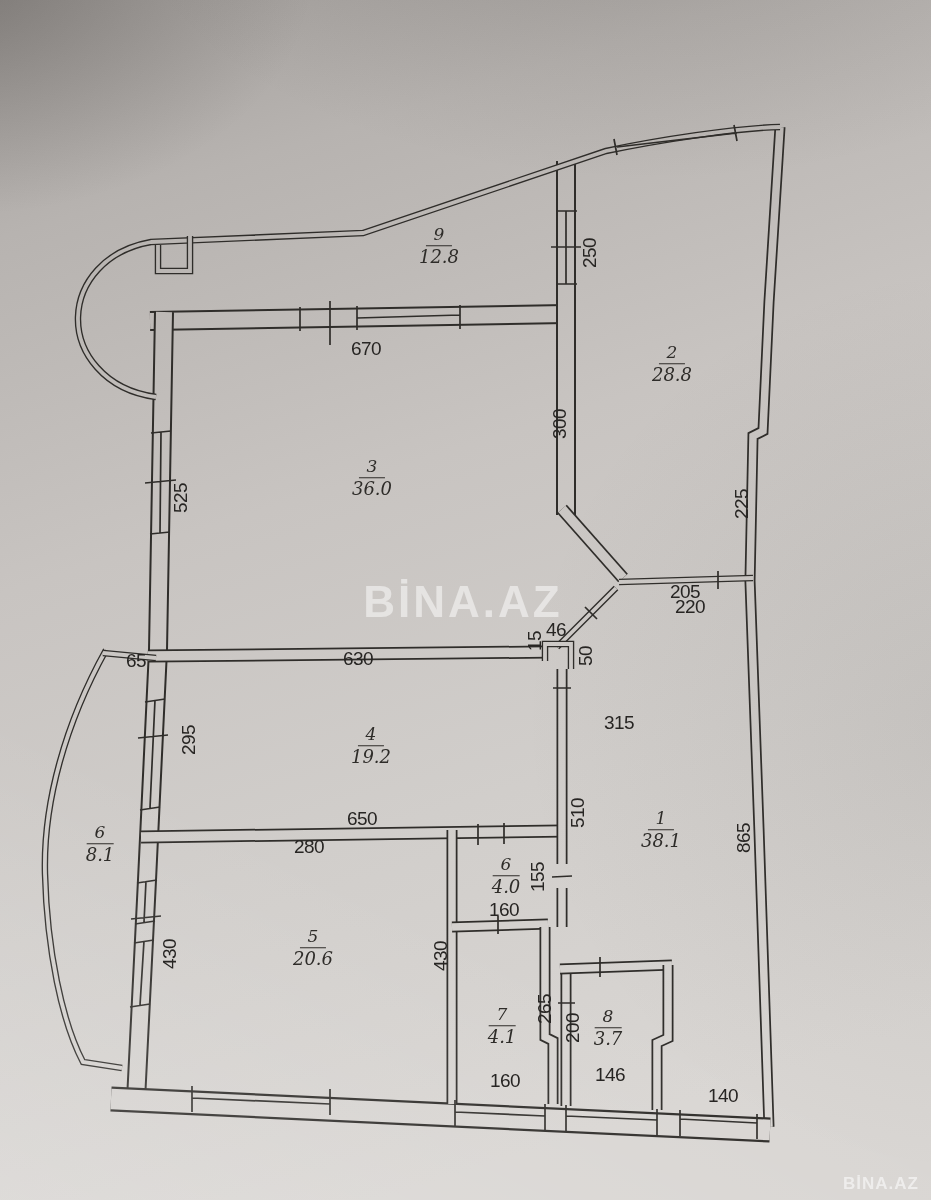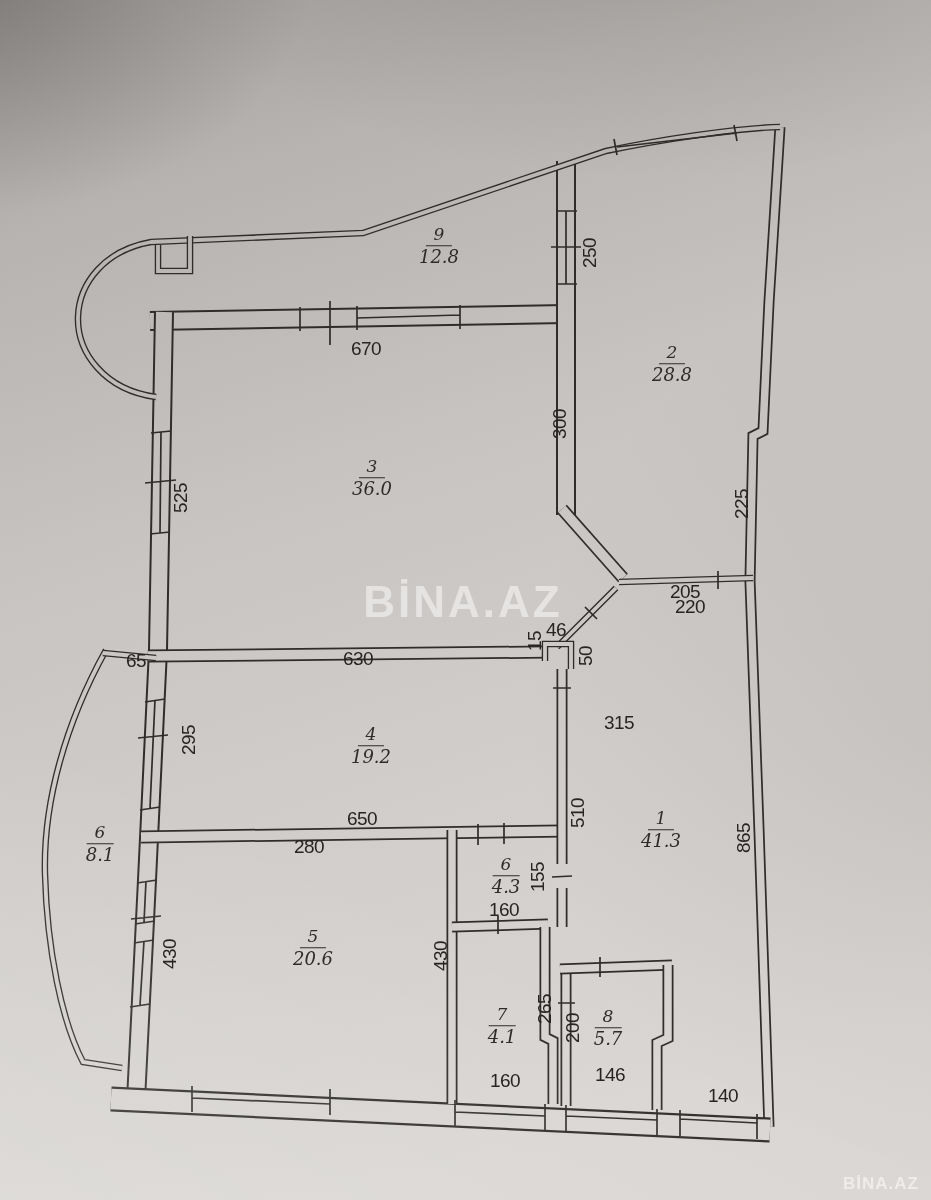--- a/index.html
+++ b/index.html
@@ -144,33 +144,33 @@
   <div class="room-label" style="left:100px;top:844px">
     <span class="num">6</span>
     <span class="area">8.1</span>
   </div>
   <div class="room-label" style="left:313px;top:948px">
     <span class="num">5</span>
     <span class="area">20.6</span>
   </div>
   <div class="room-label" style="left:506px;top:876px">
     <span class="num">6</span>
-    <span class="area">4.3</span>
+    <span class="area">4.0</span>
   </div>
   <div class="room-label" style="left:661px;top:830px">
     <span class="num">1</span>
-    <span class="area">41.3</span>
+    <span class="area">38.1</span>
   </div>
   <div class="room-label" style="left:502px;top:1026px">
     <span class="num">7</span>
     <span class="area">4.1</span>
   </div>
   <div class="room-label" style="left:608px;top:1028px">
     <span class="num">8</span>
-    <span class="area">5.7</span>
+    <span class="area">3.7</span>
   </div>
 
   <div class="dim" style="left:366px;top:349px">670</div>
   <div class="dim" style="left:358px;top:659px">630</div>
   <div class="dim" style="left:362px;top:819px">650</div>
   <div class="dim" style="left:309px;top:847px">280</div>
   <div class="dim" style="left:685px;top:592px">205</div>
   <div class="dim" style="left:690px;top:607px">220</div>
   <div class="dim" style="left:556px;top:630px">46</div>
   <div class="dim" style="left:136px;top:661px">65</div>

